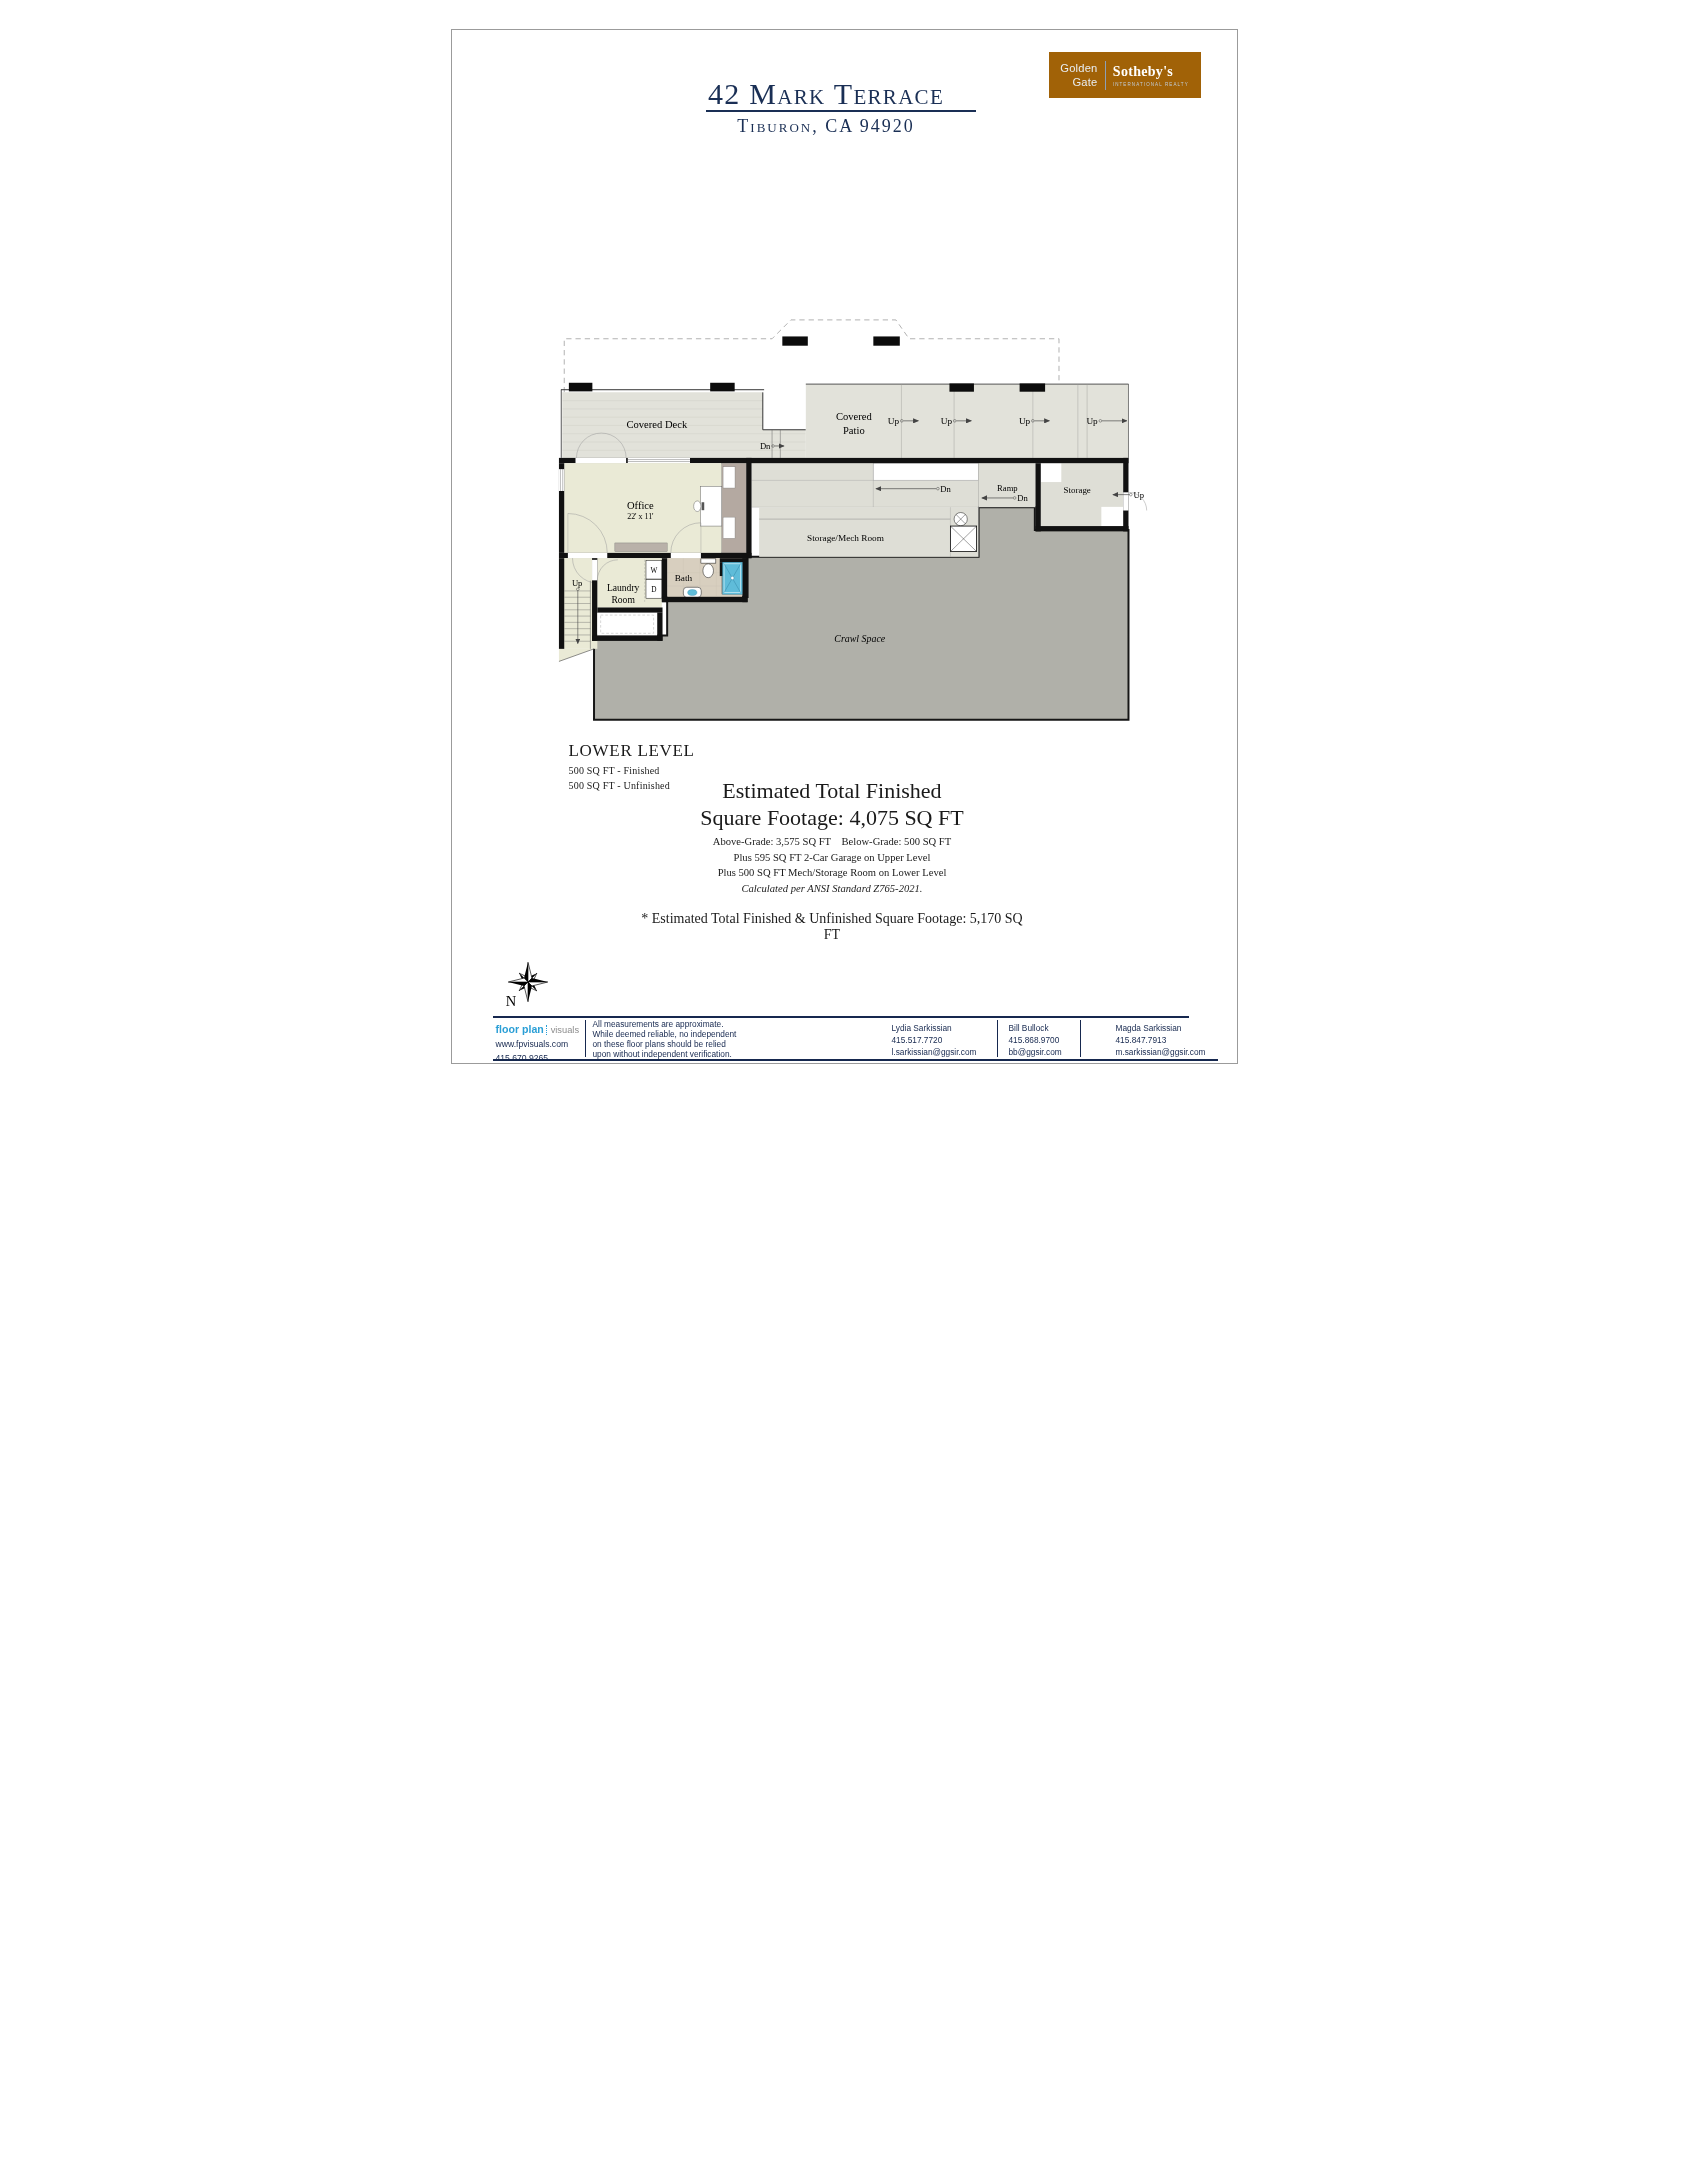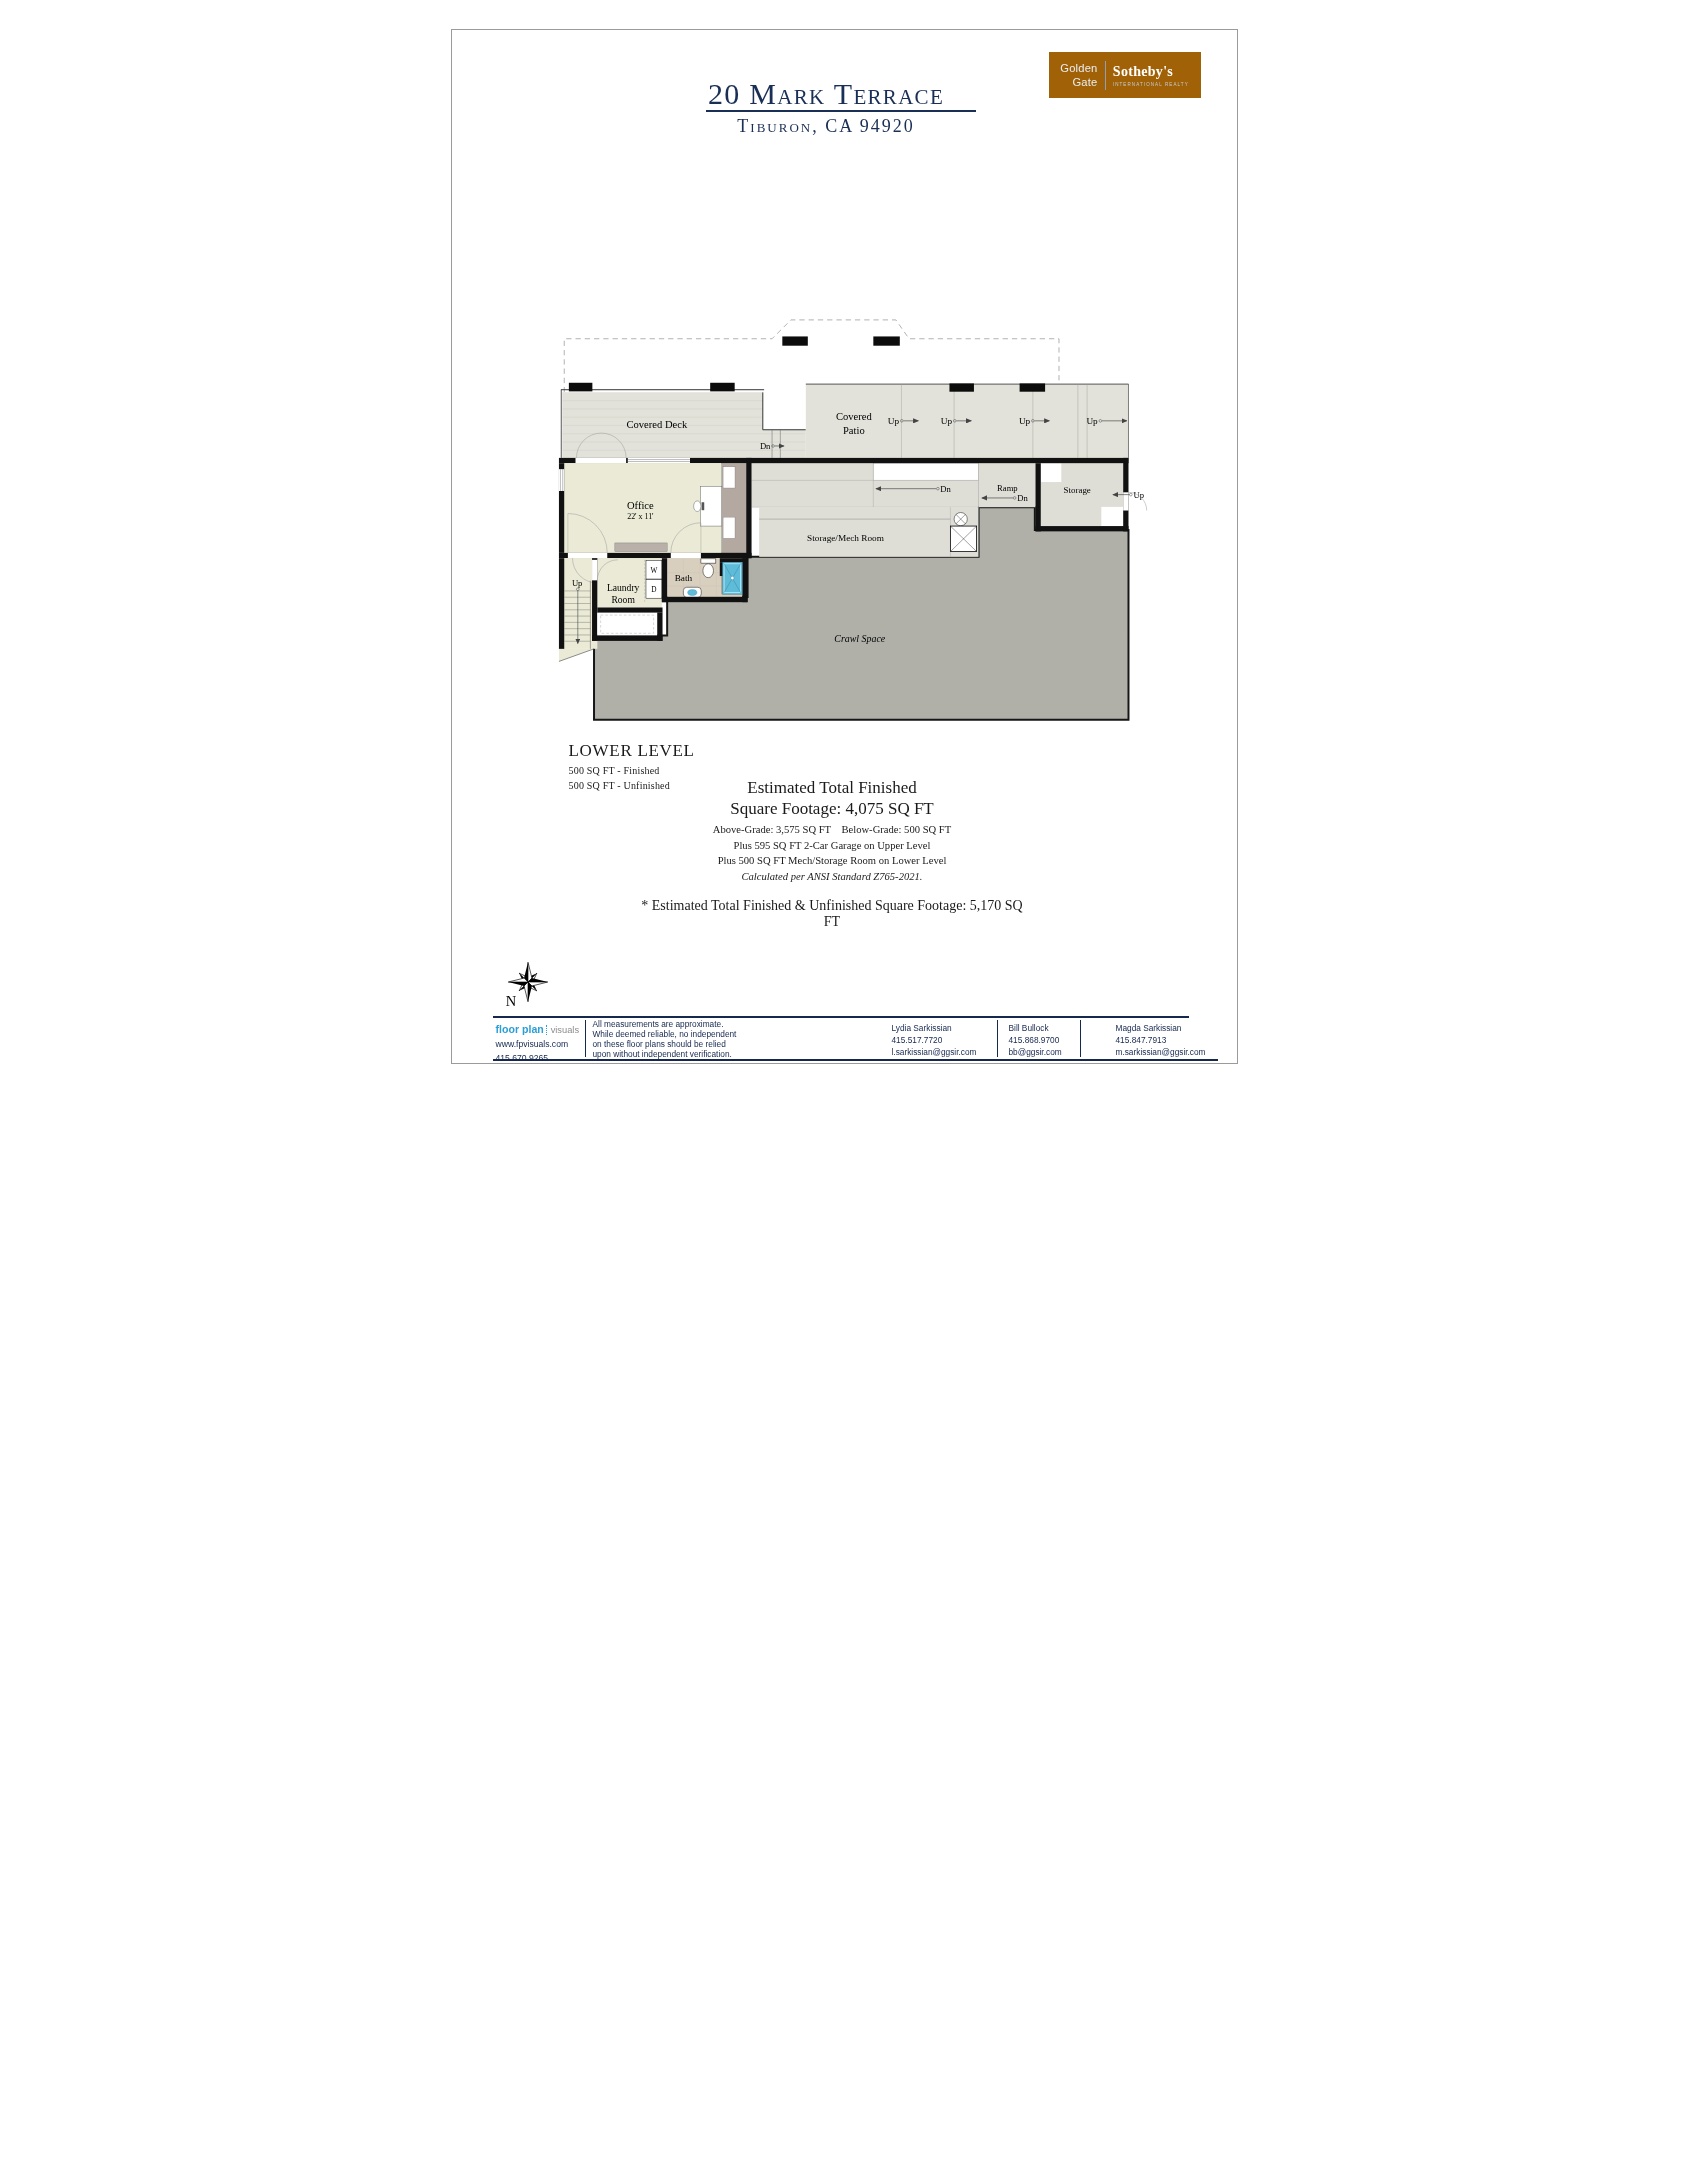--- a/index.html
+++ b/index.html
@@ -19,21 +19,21 @@
         font-family:"Liberation Sans","DejaVu Sans",sans-serif;}
   .logo-gg{color:#e9eef3;font-size:11.2px;line-height:1.25;text-align:right;font-weight:400;letter-spacing:0.2px;}
   .logo-sep{width:0.7px;height:29px;background:#8da0b6;}
   .logo-sothebys{color:#fff;font-family:"Liberation Serif","DejaVu Serif",serif;font-size:14px;font-weight:bold;letter-spacing:0.3px;}
   .logo-intl{color:#c2cdd9;font-size:4.5px;letter-spacing:1.1px;margin-top:2px;}
   
   .level-block{position:absolute;left:147px;top:741px;}
   .level-title{font-size:17px;letter-spacing:0.7px;}
   .level-line{font-size:10px;margin-top:4px;letter-spacing:0.2px;}
   .summary-block{position:absolute;left:212px;top:778px;width:397px;text-align:center;}
-  .sum-big{font-size:17px;line-height:1.22;}
+  .sum-big{font-size:22px;line-height:1.22;}
   .sum-small{font-size:10.6px;margin-top:4.6px;white-space:pre-wrap;}
   .sum-italic{font-style:italic;}
   .sum-note{font-size:14px;margin-top:16.5px;}
   
   .compass{position:absolute;left:81px;top:959px;}
   
   .footer-line{position:absolute;left:71px;top:1016px;width:696px;height:1.7px;background:#16284f;}
   .footer-botline{position:absolute;left:71px;top:1059px;width:725px;height:1.7px;background:#16284f;}
   .footer{position:absolute;left:0;top:1019px;width:844px;height:40px;
         font-family:"Liberation Sans","DejaVu Sans",sans-serif;color:#16284f;}
@@ -44,21 +44,21 @@
   .f-disc{position:absolute;left:171px;top:1.3px;font-size:8.3px;line-height:1.18;}
   .f-contact{position:absolute;top:2.6px;font-size:8.3px;line-height:1.5;}
 </style>
 </head>
 <body>
 
 <div class="page">
   <div class="page-border"></div>
 
   <div class="title-block">
-    <div class="prop-title">20 Mark Terrace</div>
+    <div class="prop-title">42 Mark Terrace</div>
   </div>
   <div class="title-rule"></div>
   <div class="prop-subtitle">Tiburon, CA 94920</div>
 
   <div class="logo">
     <div class="logo-gg">
       <div>Golden</div>
       <div>Gate</div>
     </div>
     <div class="logo-sep"></div>

